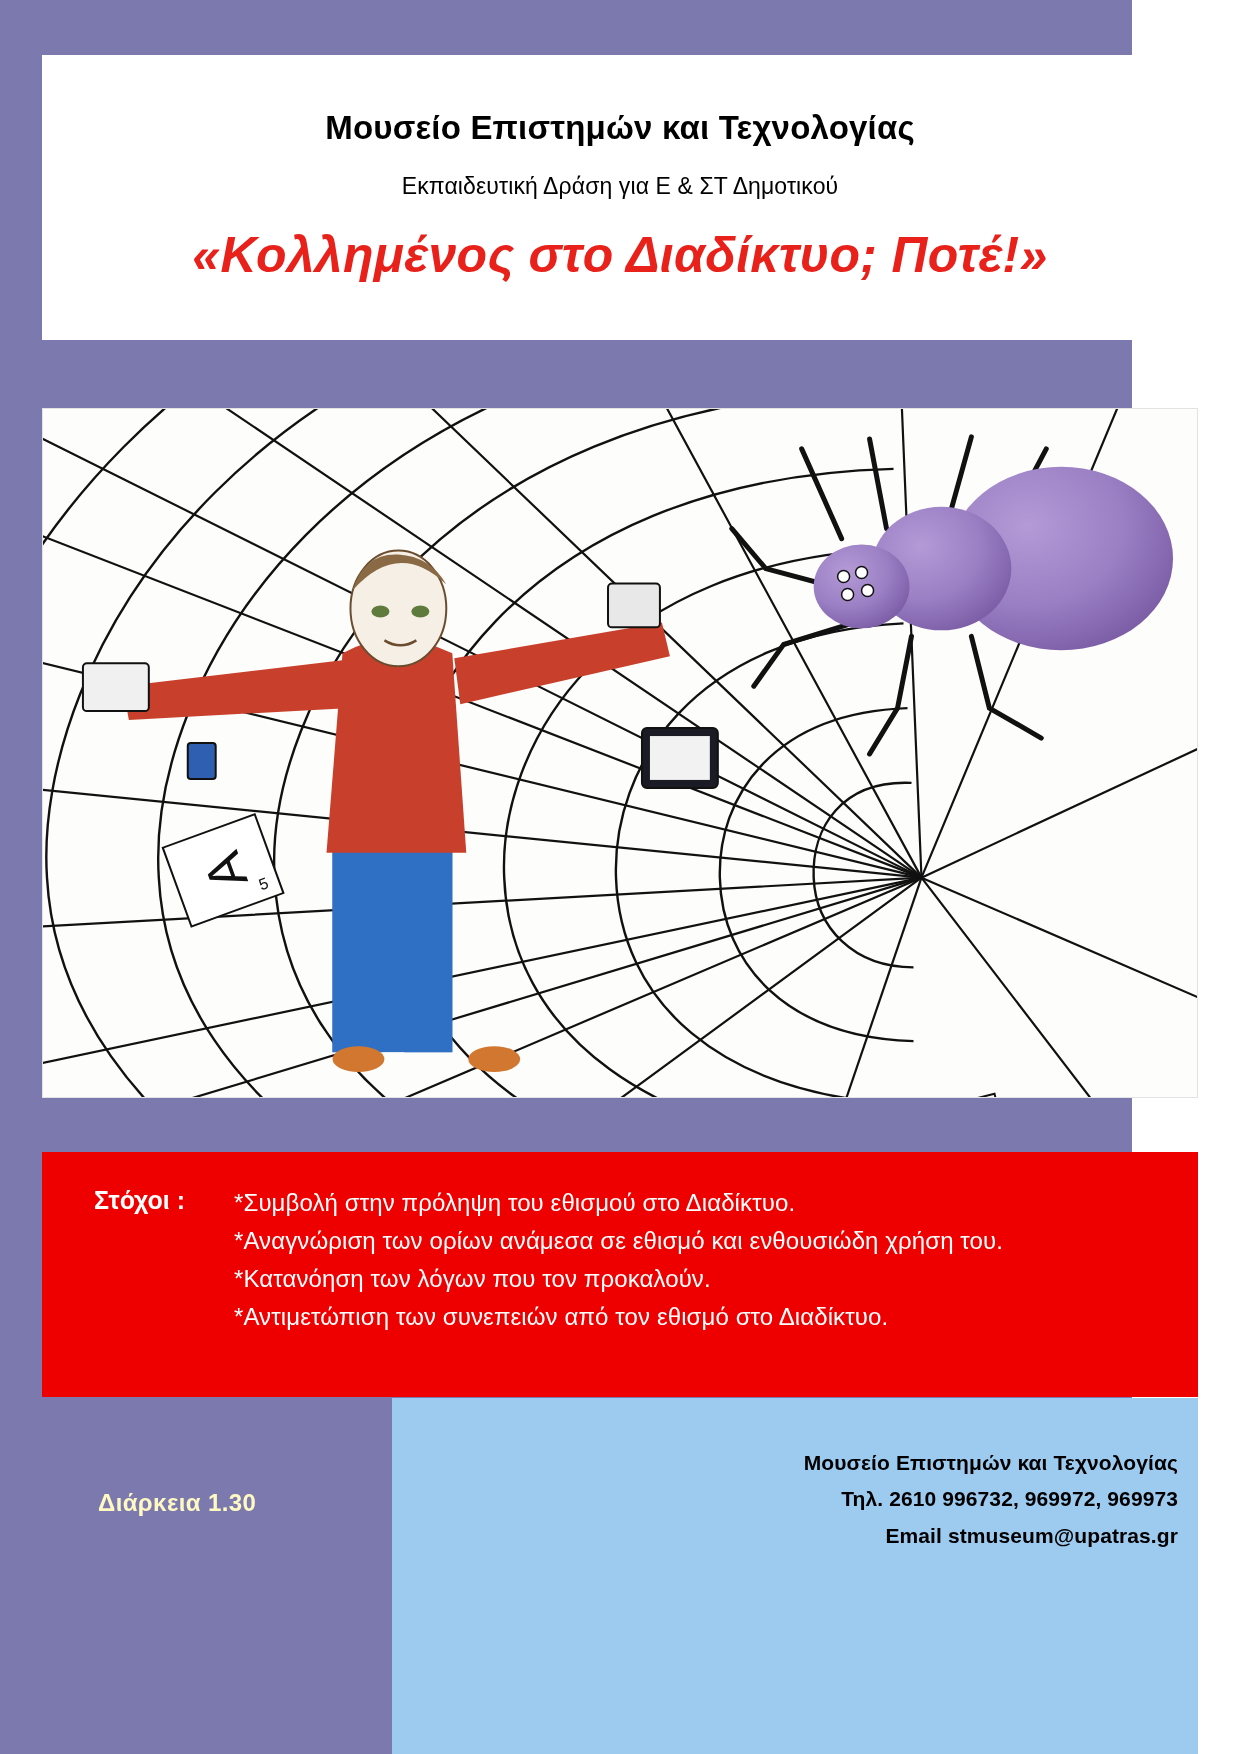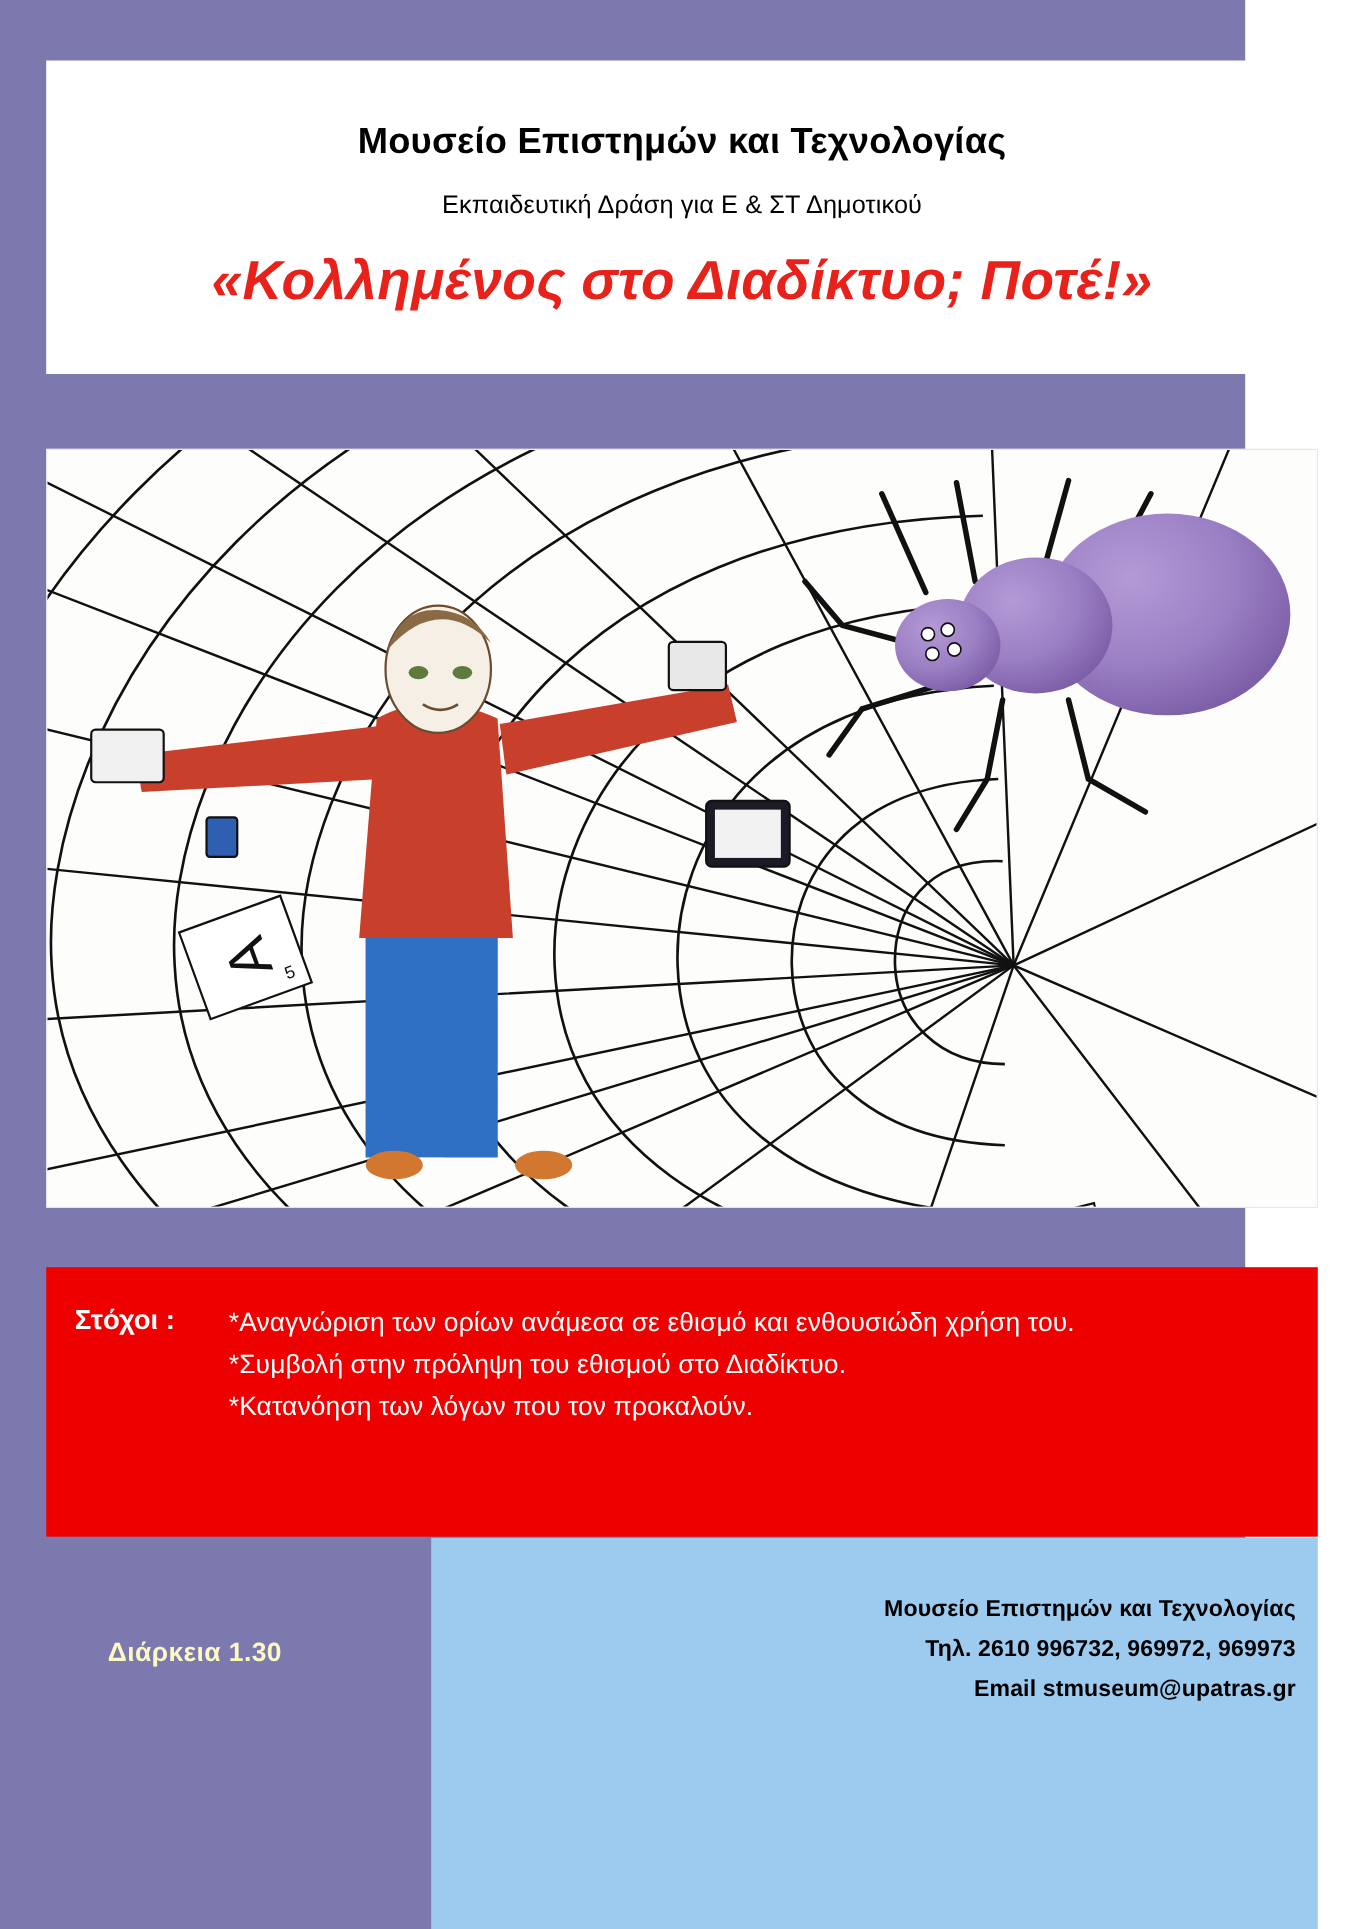--- a/index.html
+++ b/index.html
@@ -87,20 +87,21 @@
     top: 1152px;
     width: 1156px;
     height: 245px;
     background: #ef0000;
     box-sizing: border-box;
     padding: 32px 40px 0 26px;
   }
   .goals-row {
     display: flex;
     align-items: flex-start;
+    margin-left: 26px;
   }
   .goals-label {
     color: #ffffff;
     font-size: 25px;
     font-weight: bold;
     white-space: nowrap;
     padding-top: 2px;
     width: 140px;
     flex: 0 0 140px;
   }
@@ -270,23 +271,24 @@
           </g>
         </g>
       </svg>
     </div>
   </div>
 
   <div class="goals-panel">
     <div class="goals-row">
       <div class="goals-label">Στόχοι :</div>
       <div class="goals-list">
+        <div class="goal-item">*Συμβολή στην πρόληψη του εθισμού στο Διαδίκτυο.</div>
         <div class="goal-item">*Αναγνώριση των ορίων ανάμεσα σε εθισμό και ενθουσιώδη χρήση του.</div>
-        <div class="goal-item">*Συμβολή στην πρόληψη του εθισμού στο Διαδίκτυο.</div>
         <div class="goal-item">*Κατανόηση των λόγων που τον προκαλούν.</div>
+        <div class="goal-item">*Αντιμετώπιση των συνεπειών από τον εθισμό στο Διαδίκτυο.</div>
       </div>
     </div>
   </div>
 
   <div class="duration">Διάρκεια  1.30</div>
 
   <div class="footer-blue">
     <div class="footer-line">Μουσείο Επιστημών και Τεχνολογίας</div>
     <div class="footer-line">Τηλ. 2610 996732, 969972, 969973</div>
     <div class="footer-line">Email stmuseum@upatras.gr</div>

